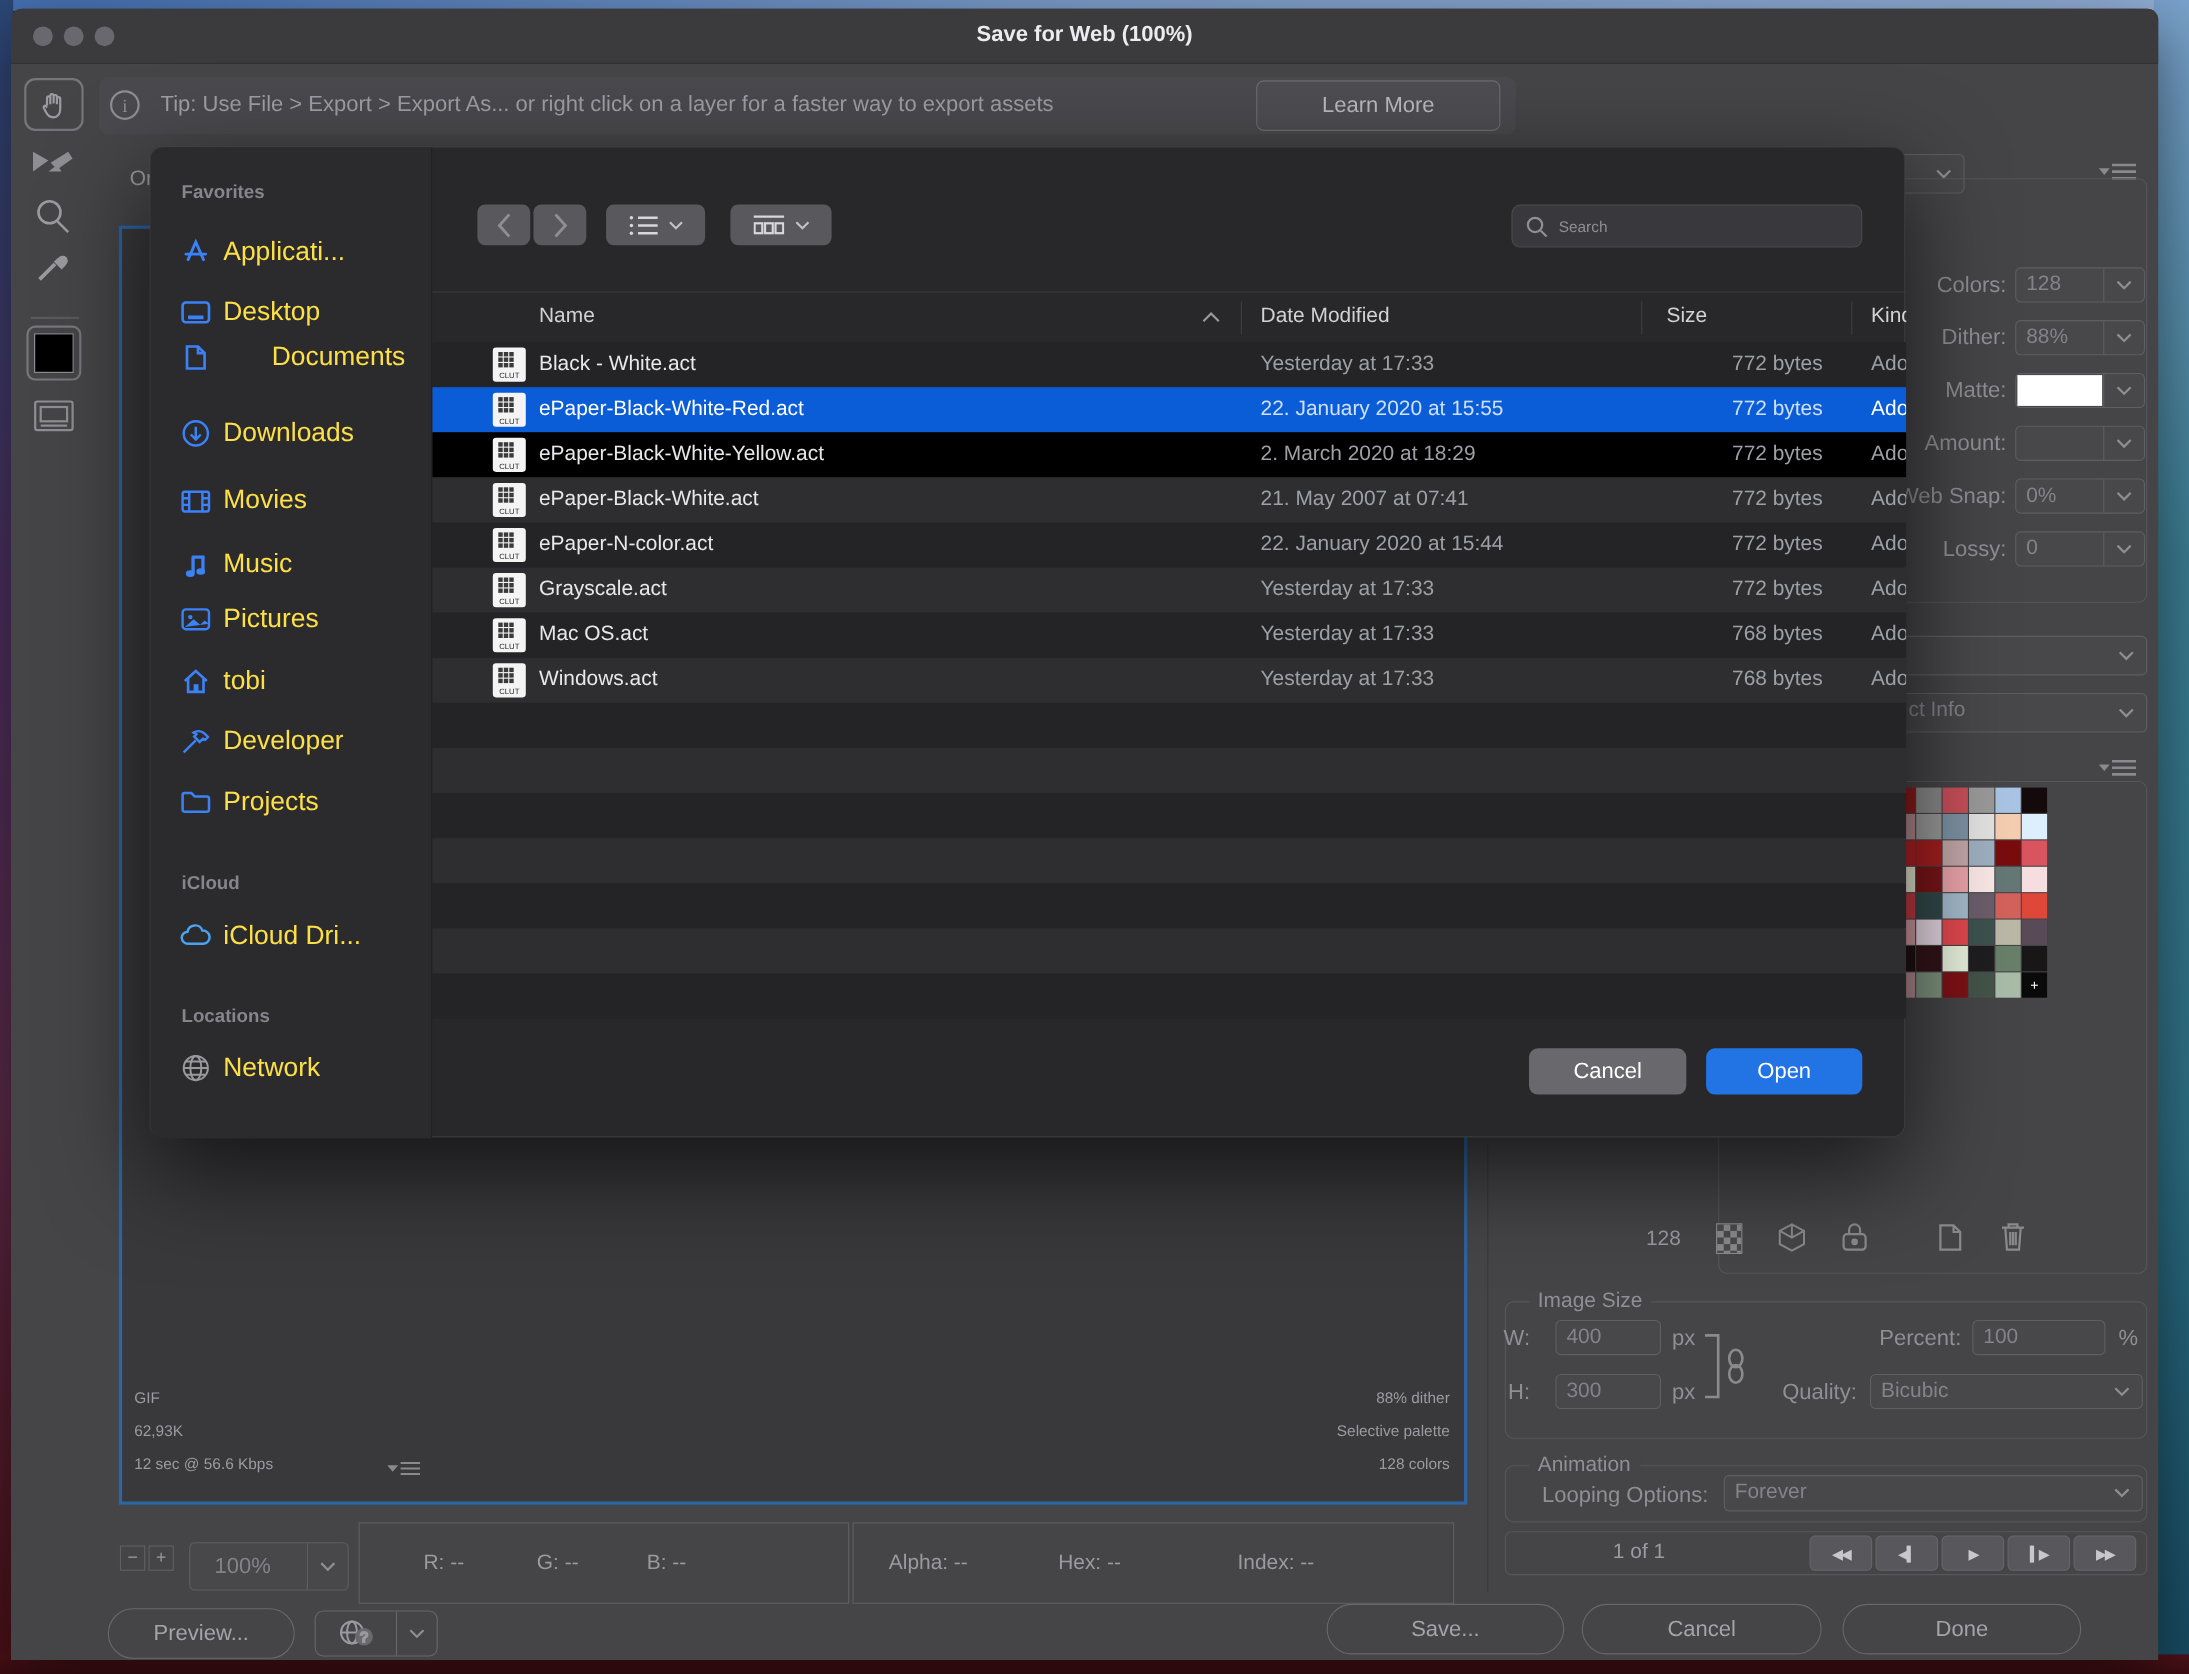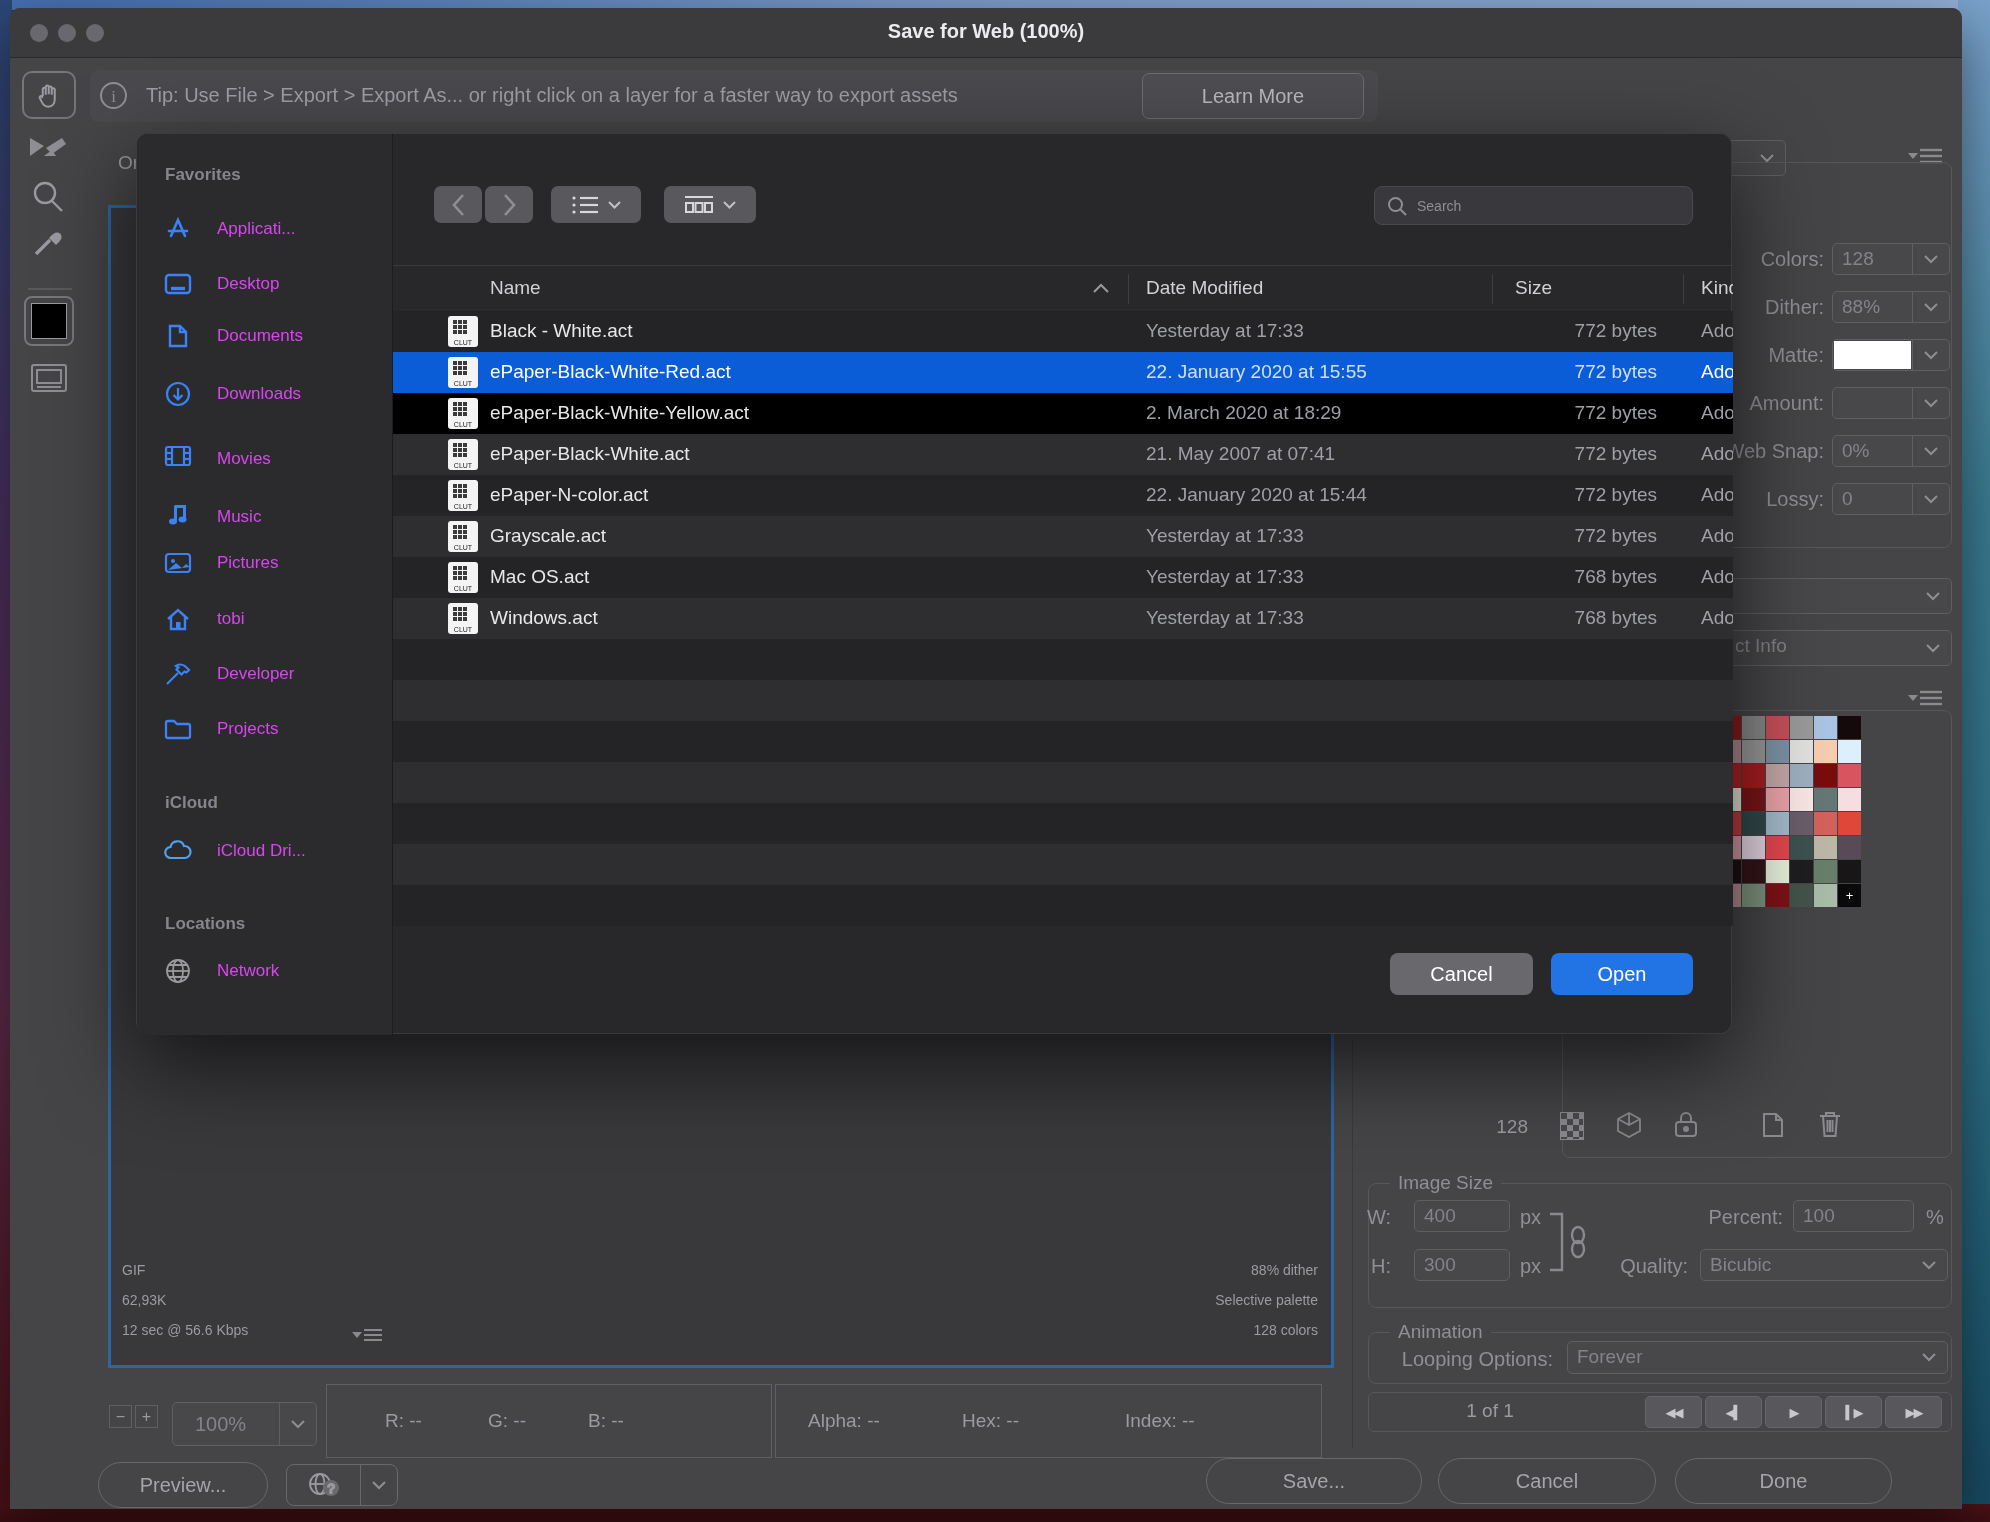--- a/index.html
+++ b/index.html
@@ -53,21 +53,21 @@
   #palette-grid{display:grid;grid-template-columns:repeat(8,23px);grid-auto-rows:23px;gap:1px;background:transparent;}
   #palette-grid .cell{width:23px;height:23px;}
   
   .dialog{left:136px;top:133px;width:1596px;height:901px;background:#28282b;border-radius:12px;
           border:1px solid rgba(255,255,255,.09);box-shadow:0 30px 90px rgba(0,0,0,.65);z-index:40;}
   .dlg-sidebar{left:0;top:0;width:256px;height:901px;background:#2b2b2e;border-radius:12px 0 0 12px;
                border-right:1px solid #1c1c1e;}
   .sb-header{position:absolute;left:28px;font-size:17px;font-weight:700;color:#85858b;}
   .sb-item{position:absolute;left:16px;width:228px;height:36px;display:flex;align-items:center;border-radius:7px;}
   .sb-ico{width:34px;min-width:34px;height:26px;display:flex;align-items:center;justify-content:center;margin-left:8px;}
-  .sb-label{font-size:17px;color:#d946ef;margin-left:22px;white-space:nowrap;overflow:hidden;}
+  .sb-label{font-size:24px;color:#fde047;margin-left:8px;white-space:nowrap;overflow:hidden;}
   .tb-btn{position:absolute;top:52px;height:37px;background:#59595d;border-radius:7px;display:flex;
           align-items:center;justify-content:center;gap:10px;}
   .folder-dd{position:absolute;top:52px;height:37px;background:#67676c;border-radius:7px;display:flex;align-items:center;}
   .folder-dd .lbl{color:#f2f2f4;font-size:20px;margin-left:10px;white-space:nowrap;}
   .stepper{margin-left:auto;margin-right:5px;width:27px;height:27px;background:#2567e0;border-radius:6px;
            display:flex;flex-direction:column;align-items:center;justify-content:center;gap:1px;}
   .searchf{position:absolute;top:52px;height:37px;background:#39393d;border:1px solid #4a4a4e;border-radius:8px;
            display:flex;align-items:center;}
   .searchf input{background:transparent;border:none;outline:none;color:#c8c8cc;font-size:14px;width:230px;
                  font-family:"Liberation Sans",sans-serif;}
@@ -481,21 +481,21 @@
       </div>
       <div class="sb-item" style="top: 132px;">
         <span class="sb-ico">
           <svg width="28" height="24" viewBox="0 0 28 24" fill="none" stroke="#3b82f7" stroke-width="2.4">
             <rect x="2" y="3" width="24" height="18" rx="3"></rect>
             <line x1="7" y1="16.5" x2="21" y2="16.5" stroke-width="3.4"></line>
           </svg>
         </span>
         <span class="sb-label">Desktop</span>
       </div>
-      <div class="sb-item" style="top: 184px;">
+      <div class="sb-item" style="top: 173px; gap: 44px;">
         <span class="sb-ico">
           <svg width="22" height="26" viewBox="0 0 22 26" fill="none" stroke="#3b82f7" stroke-width="2.4">
             <path d="M3 3 H13 L19 9 V23 H3 Z"></path>
             <path d="M13 3 V9 H19"></path>
           </svg>
         </span>
         <span class="sb-label">Documents</span>
       </div>
       <div class="sb-item" style="top: 242px;">
         <span class="sb-ico">

